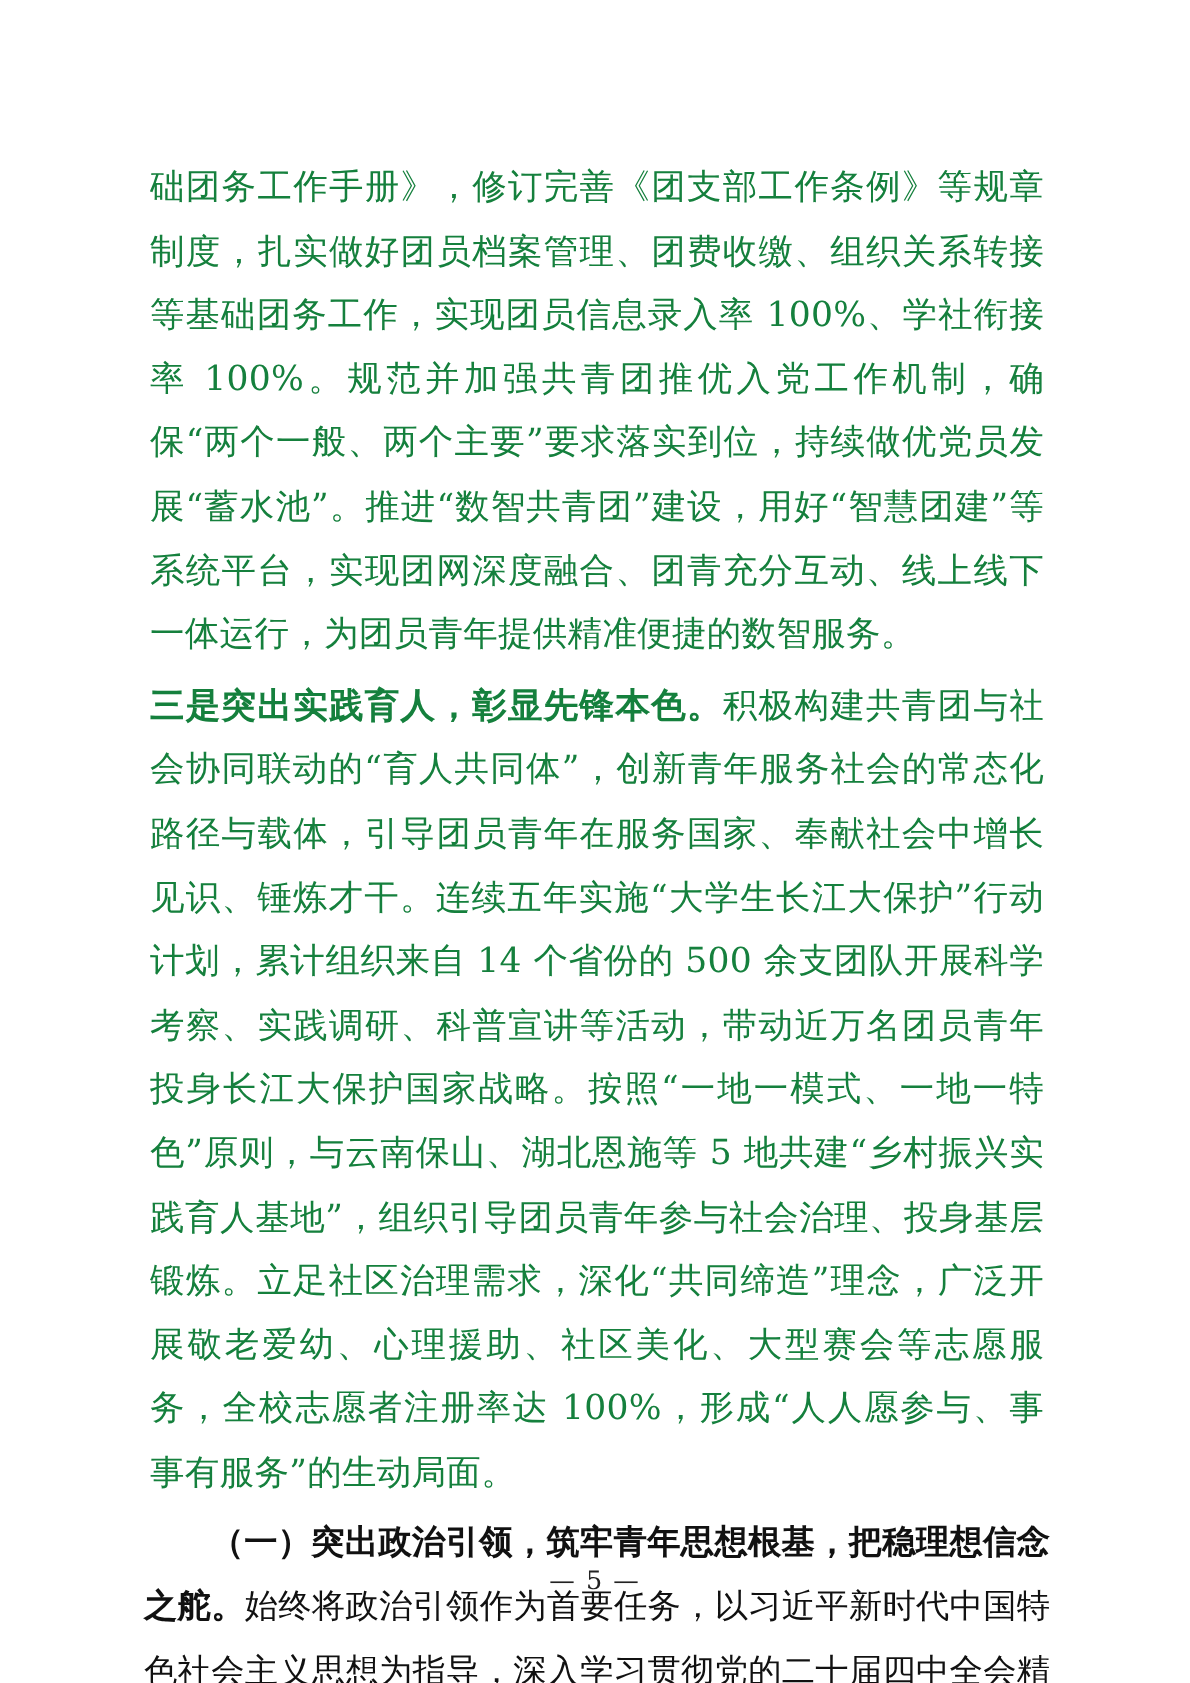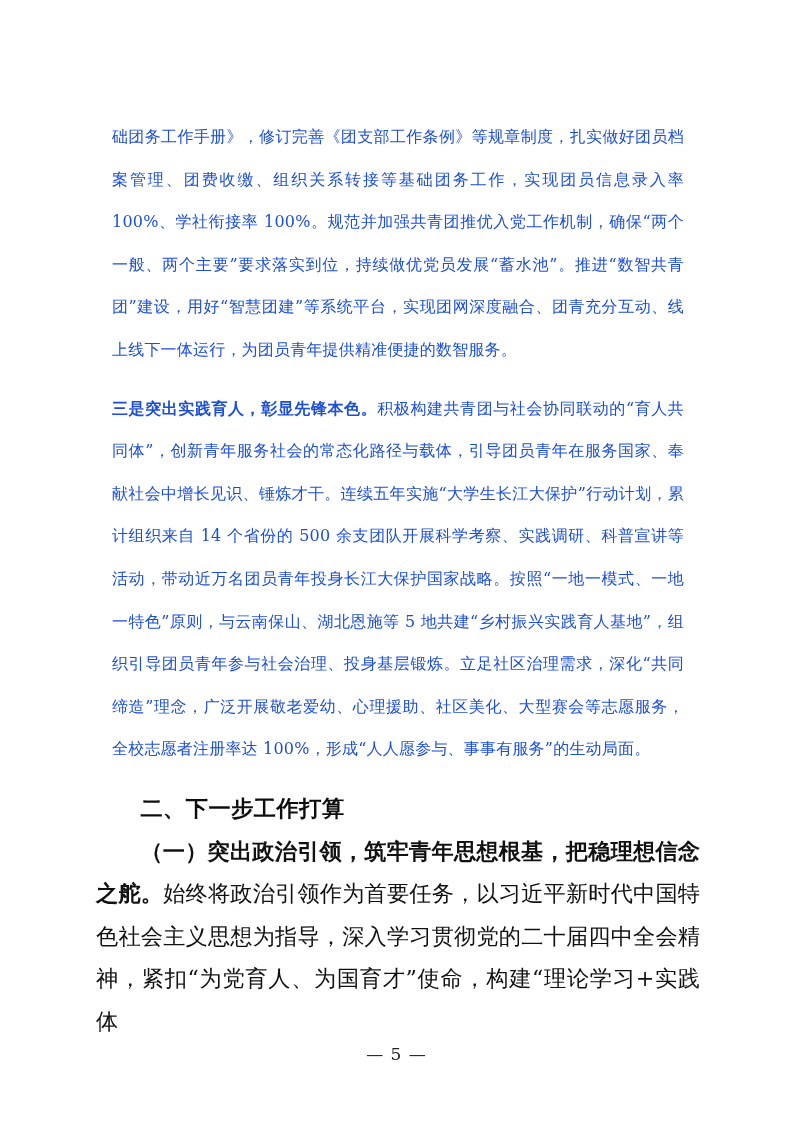--- a/index.html
+++ b/index.html
@@ -19,26 +19,26 @@
     overflow: hidden;
     box-sizing: border-box;
   }
   .content {
     position: absolute;
     left: 96px;
     top: 100px;
     width: 604px;
   }
   p.body-par {
-    margin: 16px;
-    font-size: 16px;
+    margin: 4px;
+    font-size: 23px;
     line-height: 42.6px;
     text-align: justify;
     text-justify: inter-ideograph;
-    color: #1d4ed8;
+    color: #15803d;
     font-family: "DejaVu Serif", serif;
     letter-spacing: 0.2px;
   }
   p.body-par.first {
     text-indent: 0;
   }
   .heading {
     margin: 0;
     font-size: 22.2px;
     line-height: 42.6px;
@@ -82,21 +82,20 @@
 <body>
 
 <div class="page">
 
   <div class="content">
 
     <p class="body-par first">础团务工作手册》，修订完善《团支部工作条例》等规章制度，扎实做好团员档案管理、团费收缴、组织关系转接等基础团务工作，实现团员信息录入率 100%、学社衔接率 100%。规范并加强共青团推优入党工作机制，确保“两个一般、两个主要”要求落实到位，持续做优党员发展“蓄水池”。推进“数智共青团”建设，用好“智慧团建”等系统平台，实现团网深度融合、团青充分互动、线上线下一体运行，为团员青年提供精准便捷的数智服务。</p>
 
     <p class="body-par"><span class="bold-inline">三是</span><span class="bold-inline">突出实践育人，彰显先锋本色。</span><span>积极构建共青团与社会协同联动的“育人共同体”，创新青年服务社会的常态化路径与载体，引导团员青年在服务国家、奉献社会中增长见识、锤炼才干。连续五年实施“大学生长江大保护”行动计划，累计组织来自 14 个省份的 500 余支团队开展科学考察、实践调研、科普宣讲等活动，带动近万名团员青年投身长江大保护国家战略。按照“一地一模式、一地一特色”原则，与云南保山、湖北恩施等 5 地共建“乡村振兴实践育人基地”，组织引导团员青年参与社会治理、投身基层锻炼。立足社区治理需求，深化“共同缔造”理念，广泛开展敬老爱幼、心理援助、社区美化、大型赛会等志愿服务，全校志愿者注册率达 100%，形成“人人愿参与、事事有服务”的生动局面。</span></p>
 
-    <p class="heading">二、下一步工作打算</p>
 
     <p class="subheading-par"><span class="bold-lead">（一）突出政治引领，筑牢青年思想根基，把稳理想信念之舵。</span><span>始终将政治引领作为首要任务，以习近平新时代中国特色社会主义思想为指导，深入学习贯彻党的二十届四中全会精神，紧扣“为党育人、为国育才”使命，构建“理论学习+实践体</span></p>
 
   </div>
 
   <div class="footer">— 5 —</div>
 
 </div>
 
 </body></html>

